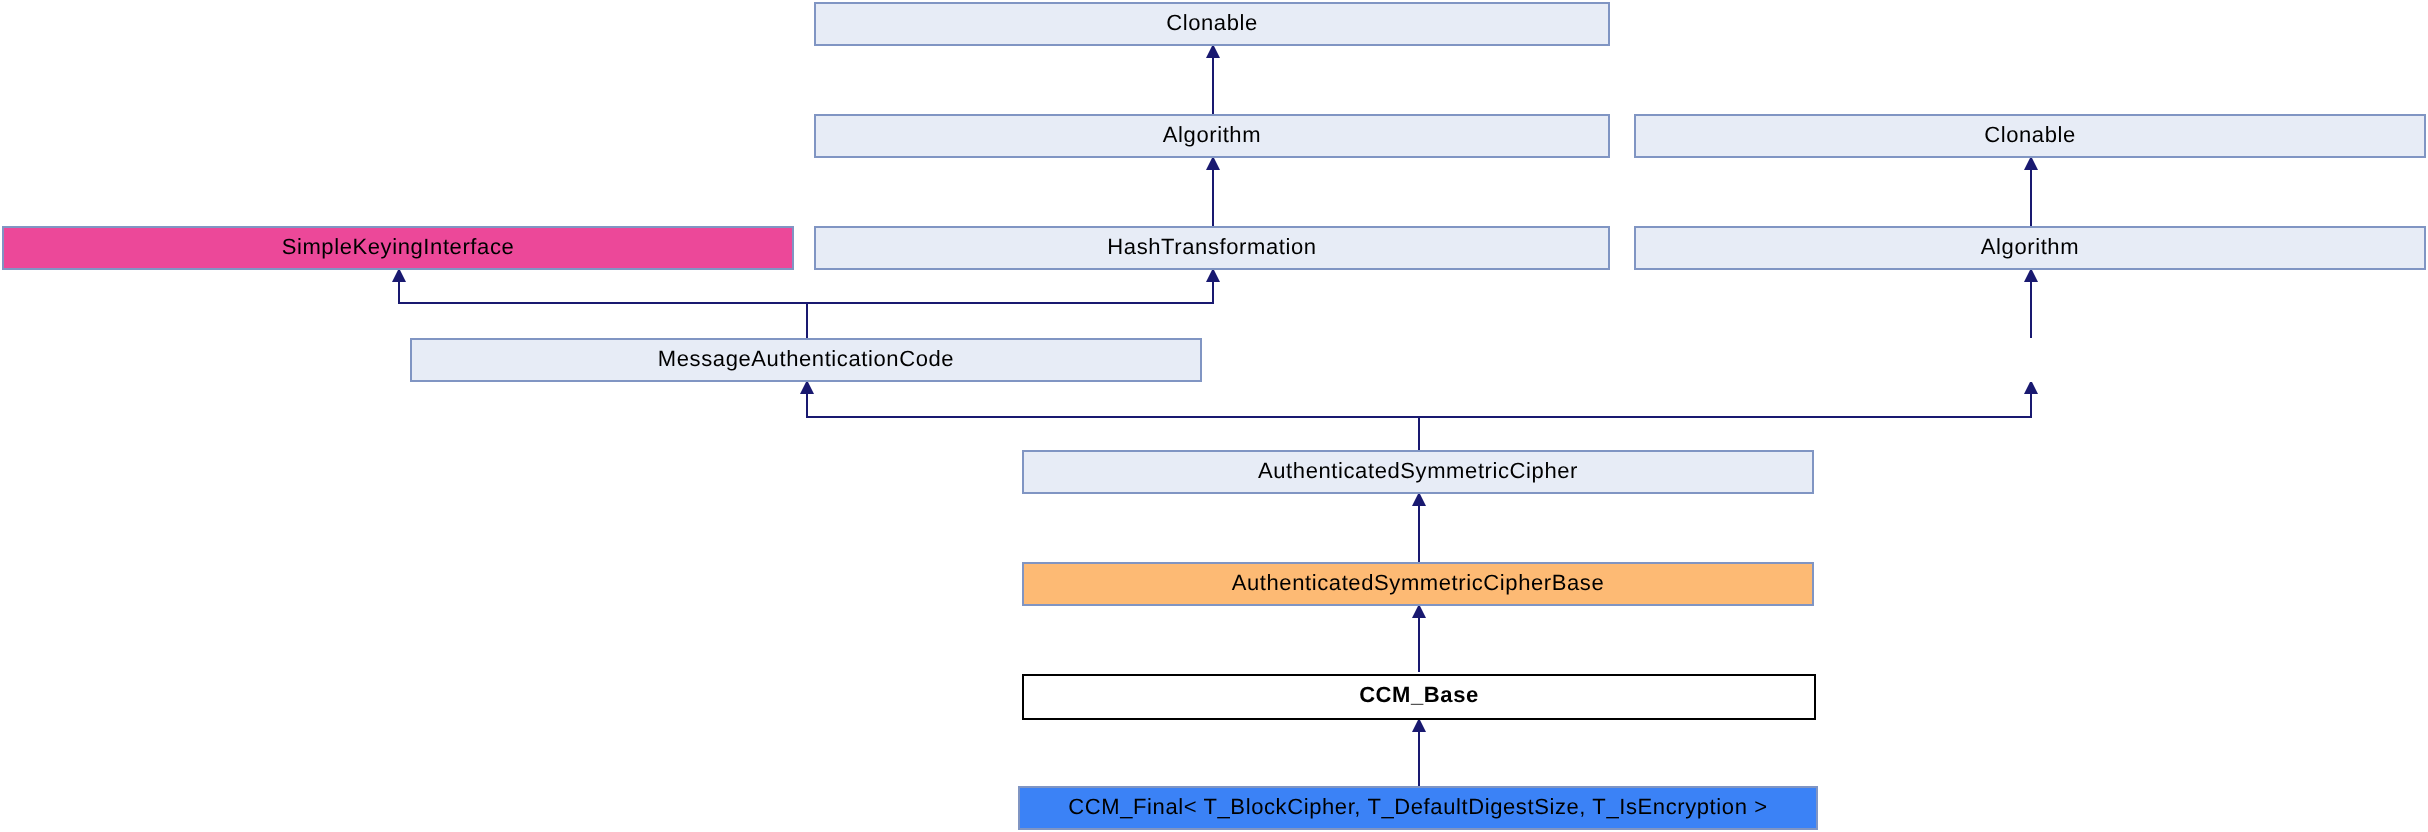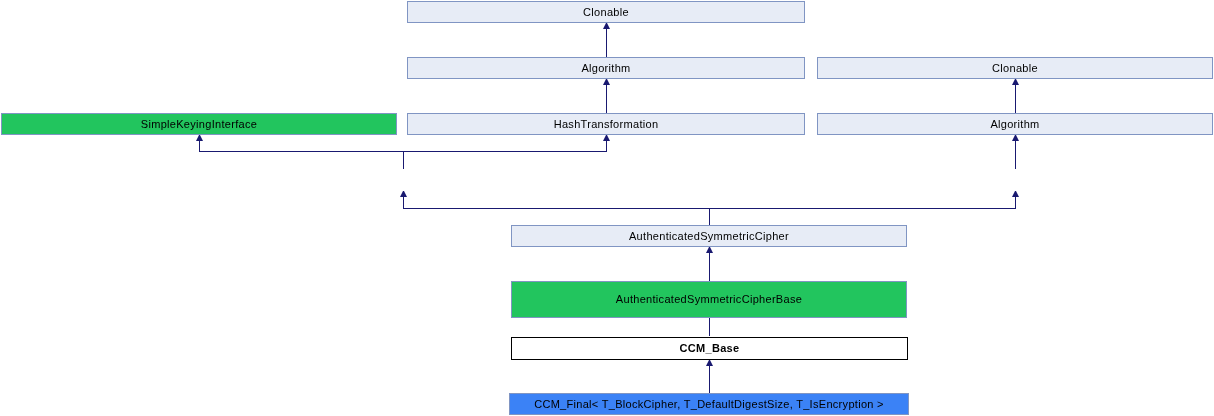--- a/index.html
+++ b/index.html
@@ -81,33 +81,36 @@
     <div class="arrowhead" style="left: 706px; top: 360px; border-bottom-color: rgb(25, 25, 112);"></div>
     <div class="node" style="left: 407px; top: 1px; width: 398px; height: 22px; background: rgb(231, 236, 246); border-color: rgb(128, 149, 195); color: rgb(0, 0, 0);">
       <span class="lbl">Clonable</span>
     </div>
     <div class="node" style="left: 407px; top: 57px; width: 398px; height: 22px; background: rgb(231, 236, 246); border-color: rgb(128, 149, 195); color: rgb(0, 0, 0);">
       <span class="lbl">Algorithm</span>
     </div>
     <div class="node" style="left: 817px; top: 57px; width: 396px; height: 22px; background: rgb(231, 236, 246); border-color: rgb(128, 149, 195); color: rgb(0, 0, 0);">
       <span class="lbl">Clonable</span>
     </div>
-    <div class="node" style="left: 1px; top: 113px; width: 396px; height: 22px; background: #22c55e; border-color: rgb(128, 149, 195); color: rgb(0, 0, 0);">
+    <div class="node" style="left: 1px; top: 113px; width: 396px; height: 22px; background: #ec4899; border-color: rgb(128, 149, 195); color: rgb(0, 0, 0);">
       <span class="lbl">SimpleKeyingInterface</span>
     </div>
     <div class="node" style="left: 407px; top: 113px; width: 398px; height: 22px; background: rgb(231, 236, 246); border-color: rgb(128, 149, 195); color: rgb(0, 0, 0); text-align: center;">
       <span class="lbl">HashTransformation</span>
     </div>
     <div class="node" style="left: 817px; top: 113px; width: 396px; height: 22px; background: rgb(231, 236, 246); border-color: rgb(128, 149, 195); color: rgb(0, 0, 0);">
       <span class="lbl">Algorithm</span>
     </div>
+    <div class="node" style="left: 205px; top: 169px; width: 396px; height: 22px; background: rgb(231, 236, 246); border-color: rgb(128, 149, 195); color: rgb(0, 0, 0);">
+      <span class="lbl">MessageAuthenticationCode</span>
+    </div>
     <div class="node" style="left: 511px; top: 225px; width: 396px; height: 22px; background: rgb(231, 236, 246); border-color: rgb(128, 149, 195); color: rgb(0, 0, 0);">
       <span class="lbl">AuthenticatedSymmetricCipher</span>
     </div>
-    <div class="node" style="left: 511px; top: 281px; width: 396px; height: 37px; background: #22c55e; border-color: rgb(128, 149, 195); color: rgb(0, 0, 0);">
+    <div class="node" style="left: 511px; top: 281px; width: 396px; height: 22px; background: #fdba74; border-color: rgb(128, 149, 195); color: rgb(0, 0, 0);">
       <span class="lbl">AuthenticatedSymmetricCipherBase</span>
     </div>
     <div class="node current" style="left: 511px; top: 337px; width: 397px; height: 23px; background: rgb(255, 255, 255); border-color: rgb(0, 0, 0); color: rgb(0, 0, 0); font-weight: bold;">
       <span class="lbl">CCM_Base</span>
     </div>
     <div class="node" style="left: 509px; top: 393px; width: 400px; height: 22px; background: #3b82f6; border-color: rgb(128, 149, 195); color: rgb(0, 0, 0);">
       <span class="lbl">CCM_Final&lt; T_BlockCipher, T_DefaultDigestSize, T_IsEncryption &gt;</span>
     </div>
   </div>
 

